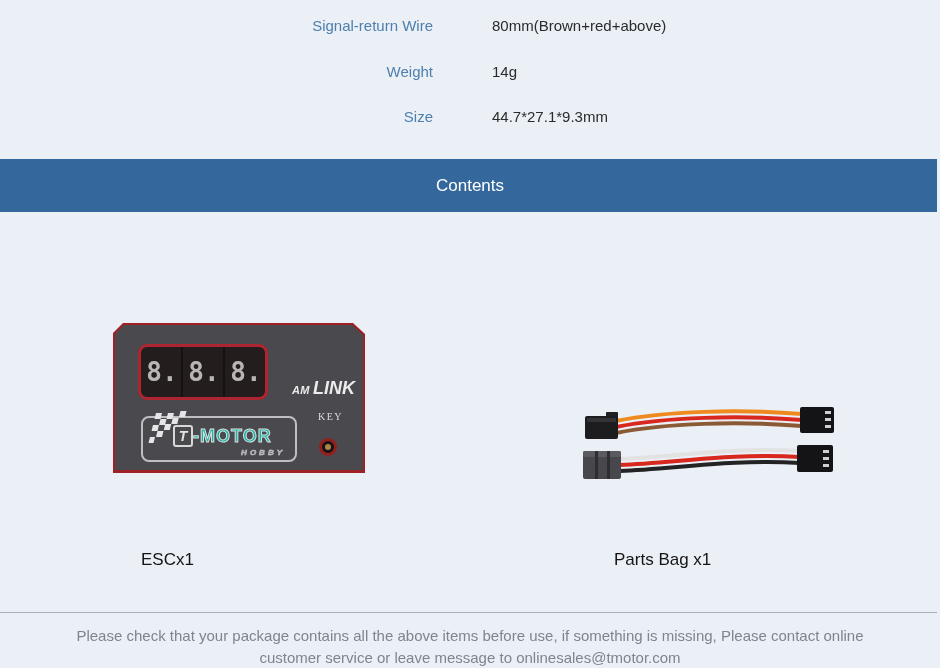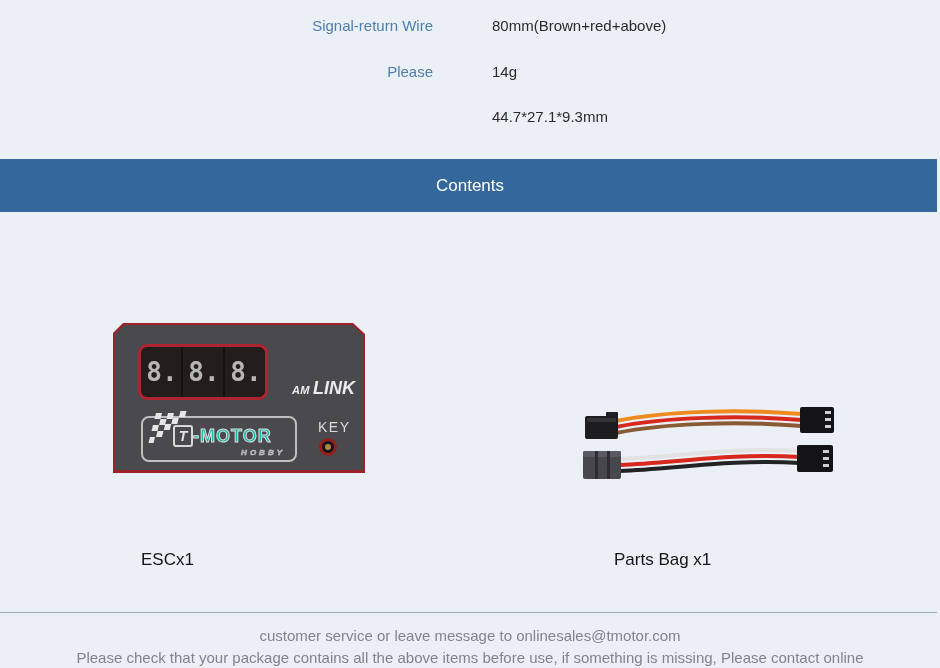--- a/index.html
+++ b/index.html
@@ -69,22 +69,22 @@
   .motor-text {
     position:absolute; left:50px; top:8px; font-size:18px; font-weight:bold;
     letter-spacing:1px; color:#14b8a6; -webkit-text-stroke:1px #dcdcde;
     white-space:nowrap;
   }
   .hobby-text {
     position:absolute; right:10px; bottom:3px; font-size:8px; font-weight:bold;
     letter-spacing:3px; color:#9a9aa0;font-style:italic; -webkit-text-stroke:.5px #cfcfd2;
   }
   .key-label {
-    position:absolute; left:203px; top:94px; color:#dcdcdc;
-    font-size:14px; letter-spacing:1.5px;
+    position:absolute; left:203px; top:86px; color:#dcdcdc;
+    font-size:10px; letter-spacing:1.5px;font-family:Liberation Serif, serif;
   }
   .key-button {
     position:absolute; left:207px; top:116px; width:12px; height:12px;
     background:#ab8845; border:3px solid #171316; border-radius:50%;
     box-shadow:0 0 0 3px #93201f;
   }
   
   .cables { position:absolute; left:580px; top:400px; }
   
   .caption {
@@ -103,24 +103,25 @@
 </head>
 <body>
 
 <div class="page">
 
   <div class="spec-row r0">
     <div class="spec-label">Signal-return Wire</div>
     <div class="spec-value">80mm(Brown+red+above)</div>
   </div>
   <div class="spec-row r1">
-    <div class="spec-label">Please</div>
+    <div class="spec-label">Weight</div>
     <div class="spec-value">14g</div>
   </div>
   <div class="spec-row r2">
+    <div class="spec-label">Size</div>
     <div class="spec-value">44.7*27.1*9.3mm</div>
   </div>
 
   <div class="banner">
     <div class="banner-title">Contents</div>
   </div>
 
   <div class="device">
     <div class="device-face">
       <div class="display">
@@ -180,17 +181,17 @@
       <rect x="243" y="57" width="6" height="3" fill="#cfcfcf"></rect>
       <rect x="243" y="64" width="6" height="3" fill="#cfcfcf"></rect>
     </g>
   </svg>
 
   <div class="caption caption-esc">ESCx1</div>
   <div class="caption caption-parts">Parts Bag x1</div>
 
   <div class="divider"></div>
   <div class="footer">
+    <div>Please check that your package contains all the above items before use, if something is missing, Please contact online</div>
     <div>customer service or leave message to onlinesales@tmotor.com</div>
-    <div>Please check that your package contains all the above items before use, if something is missing, Please contact online</div>
   </div>
 
 </div>
 
 </body></html>

